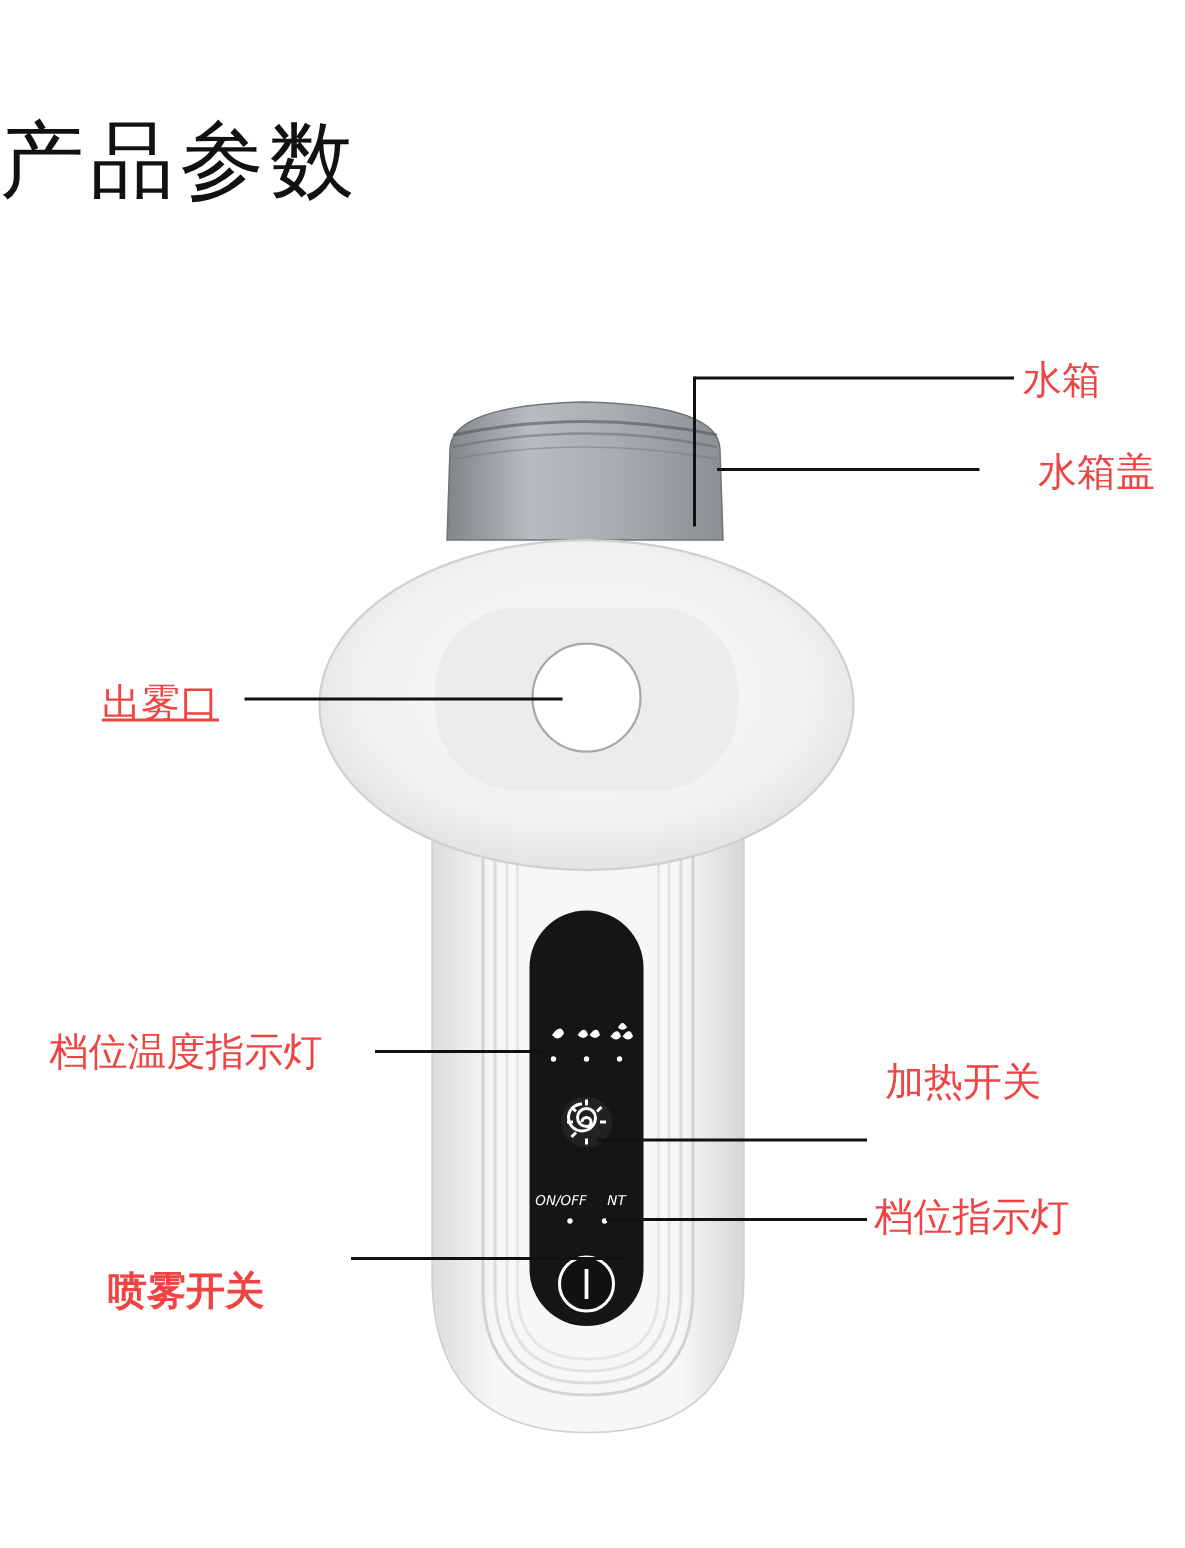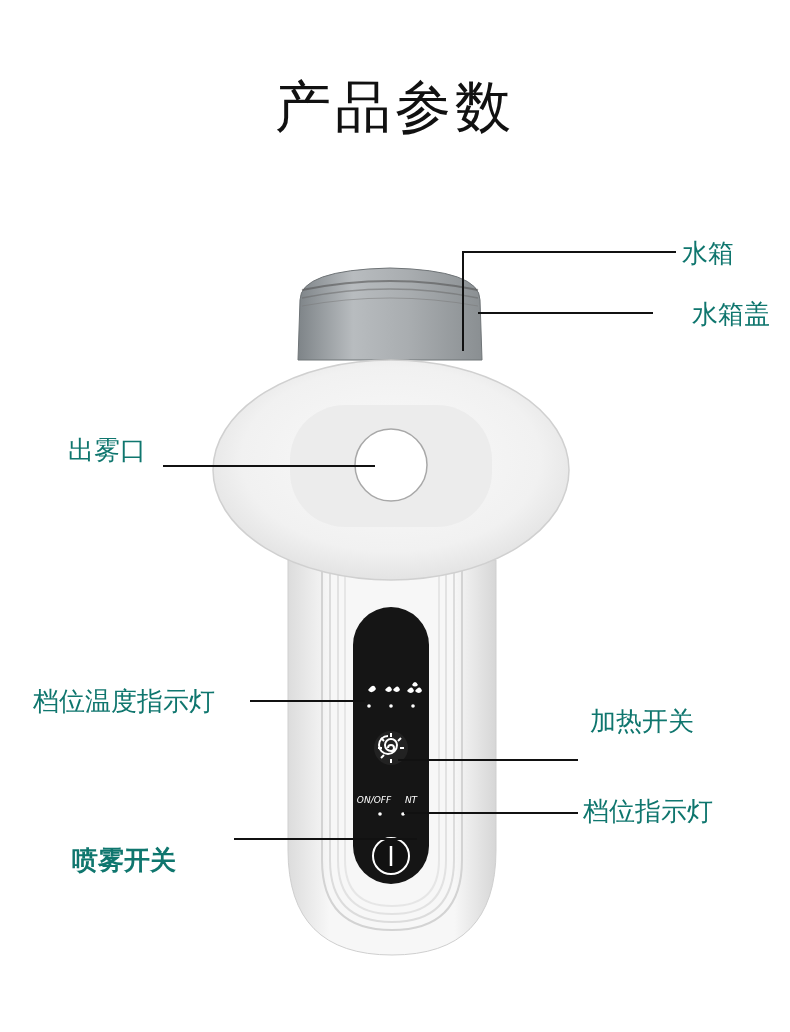--- a/index.html
+++ b/index.html
@@ -1,20 +1,20 @@
 <!DOCTYPE html>
 <html><head>
 <meta charset="utf-8">
 <style>
   html, body { margin:0; padding:0; background:#ffffff; }
   body { width:790px; height:1032px; position:relative; overflow:hidden;
          font-family:"DejaVu Sans", "Liberation Sans", sans-serif; color:#111; }
-  .title { position:absolute; left:0; width:790px; top:70px; text-align:center;
+  .title { position:absolute; left:0; width:790px; top:70px; text-align:left;
            font-size:56px; letter-spacing:4px; font-weight:normal; }
-  .label { position:absolute; font-size:26px; white-space:nowrap; color:#0f766e; }
+  .label { position:absolute; font-size:26px; white-space:nowrap; color:#ef4444; }
   .line { position:absolute; background:#111; }
   .device { position:absolute; left:0; top:0; }
 </style>
 </head>
 <body>
 
 <div class="title">产品参数</div>
 
 <svg class="device" width="790" height="1032" viewBox="0 0 790 1032" xmlns="http://www.w3.org/2000/svg">
   <defs>
@@ -100,17 +100,17 @@
 <div class="line" style="left:462px; top:251px; width:2px; height:100px;"></div>
 <div class="line" style="left:478px; top:312px; width:175px; height:2px;"></div>
 <div class="line" style="left:163px; top:465px; width:212px; height:2px;"></div>
 <div class="line" style="left:250px; top:700px; width:115px; height:2px;"></div>
 <div class="line" style="left:398px; top:759px; width:180px; height:2px;"></div>
 <div class="line" style="left:404px; top:812px; width:174px; height:2px;"></div>
 <div class="line" style="left:234px; top:838px; width:183px; height:2px;"></div>
 
 <div class="label" style="left:682px; top:236px;">水箱</div>
 <div class="label" style="left:692px; top:297px;">水箱盖</div>
-<div class="label" style="left:68px; top:433px;">出雾口</div>
+<div class="label" style="left:68px; top:451px;text-decoration:underline;">出雾口</div>
 <div class="label" style="left:33px; top:684px;text-align:center;">档位温度指示灯</div>
 <div class="label" style="left:590px; top:704px;">加热开关</div>
 <div class="label" style="left:583px; top:794px;">档位指示灯</div>
 <div class="label" style="left:72px; top:843px;font-weight:bold;">喷雾开关</div>
 
 </body></html>

